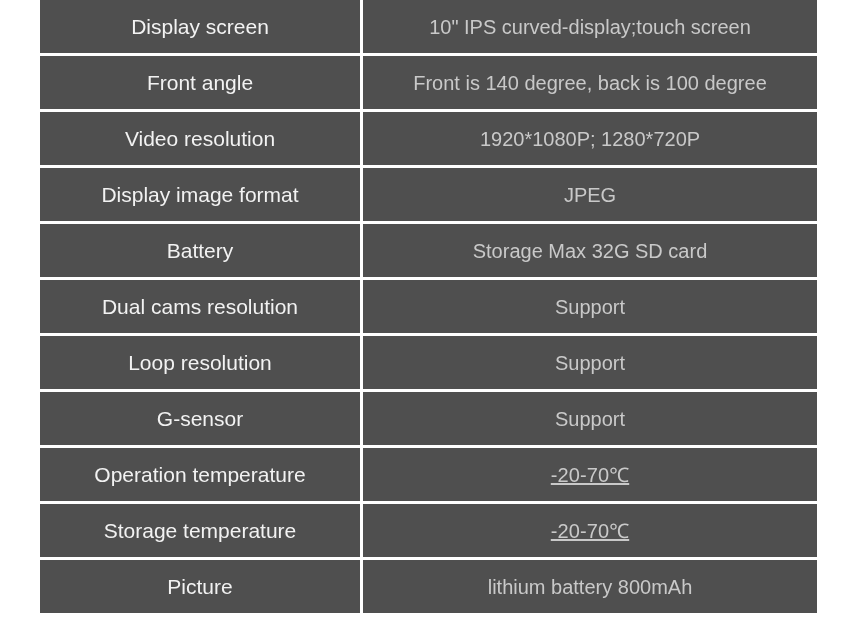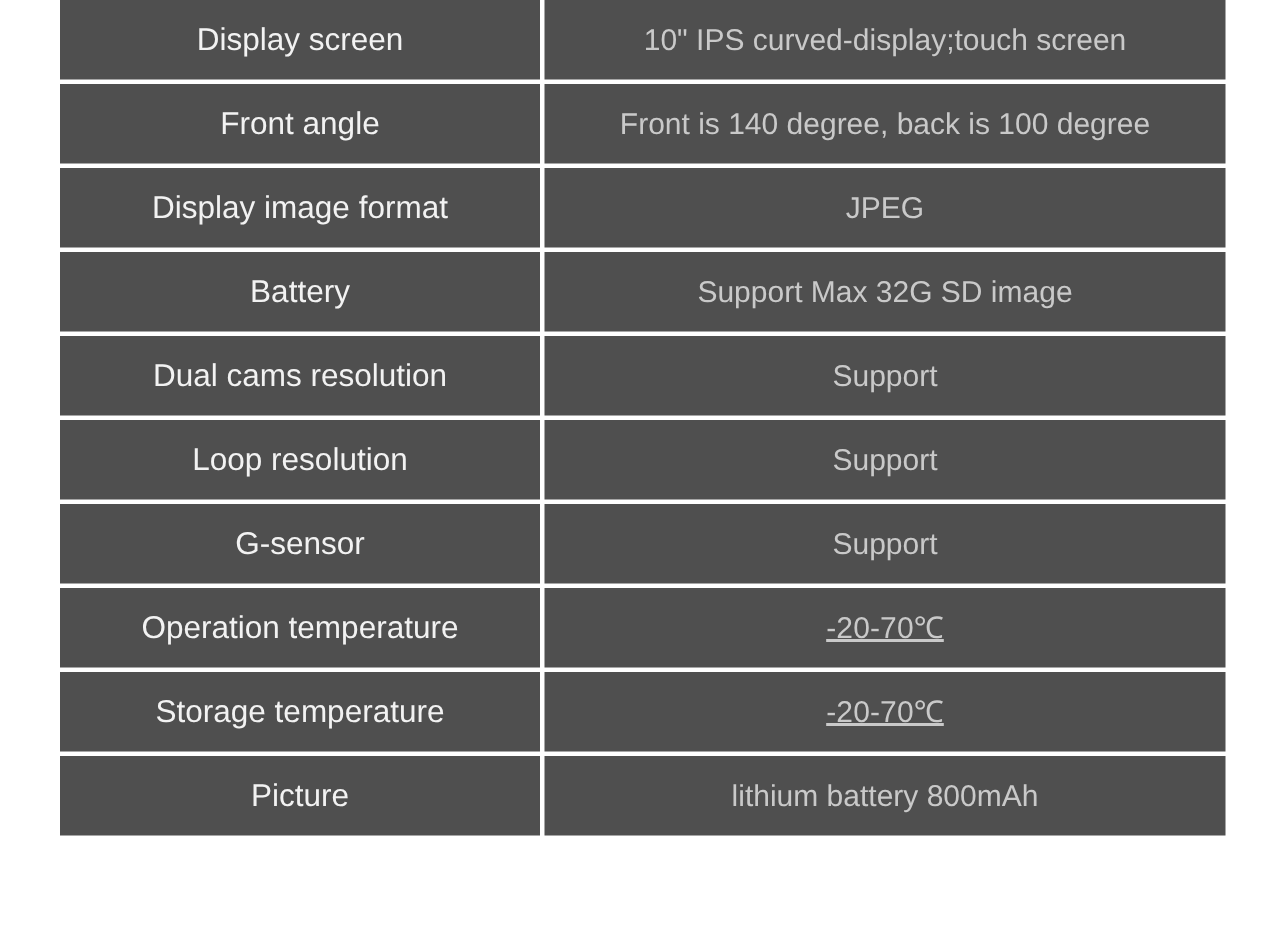--- a/index.html
+++ b/index.html
@@ -64,26 +64,30 @@
 <div id="spec-table">
     <div class="spec-row">
       <div class="spec-cell cell-label">Display screen</div>
       <div class="spec-cell cell-value">10" IPS curved-display;touch screen</div>
     </div>
     <div class="spec-row">
       <div class="spec-cell cell-label">Front angle</div>
       <div class="spec-cell cell-value">Front is 140 degree, back is 100 degree</div>
     </div>
     <div class="spec-row">
+      <div class="spec-cell cell-label">Video resolution</div>
+      <div class="spec-cell cell-value">1920*1080P; 1280*720P</div>
+    </div>
+    <div class="spec-row">
       <div class="spec-cell cell-label">Display image format</div>
       <div class="spec-cell cell-value">JPEG</div>
     </div>
     <div class="spec-row">
       <div class="spec-cell cell-label">Battery</div>
-      <div class="spec-cell cell-value">Support Max 32G SD image</div>
+      <div class="spec-cell cell-value">Storage Max 32G SD card</div>
     </div>
     <div class="spec-row">
       <div class="spec-cell cell-label">Dual cams resolution</div>
       <div class="spec-cell cell-value">Support</div>
     </div>
     <div class="spec-row">
       <div class="spec-cell cell-label">Loop resolution</div>
       <div class="spec-cell cell-value">Support</div>
     </div>
     <div class="spec-row">

